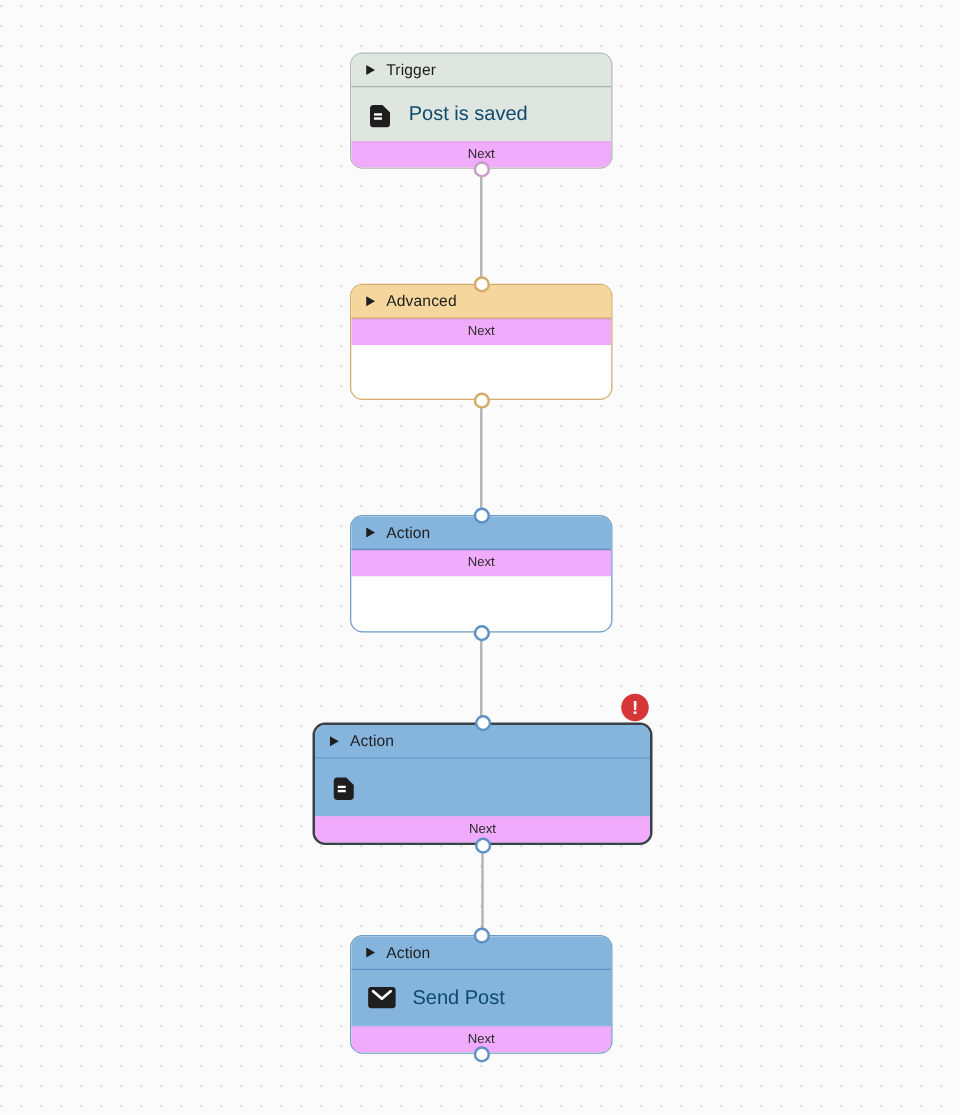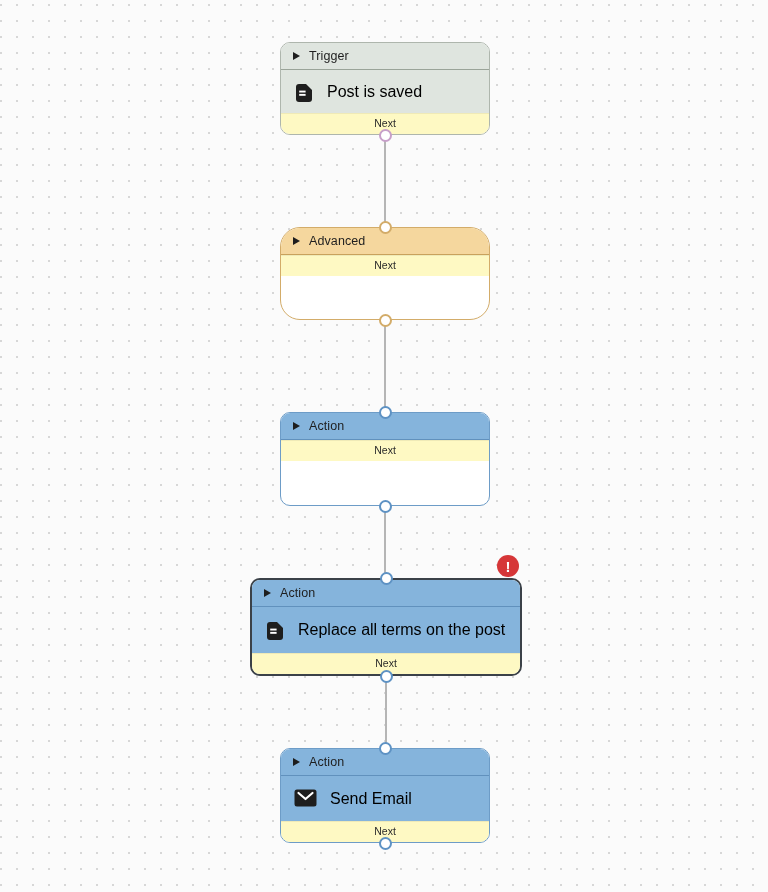--- a/index.html
+++ b/index.html
@@ -26,43 +26,43 @@
   .port--tan{border-color:#d3ac69;}
   .port--blue{border-color:#5e92c4;}
 
   
   .node{
     position:absolute;box-sizing:border-box;z-index:2;
     border:1px solid;border-radius:10px;overflow:hidden;
     background:#ffffff;display:flex;flex-direction:column;
   }
   .theme-sage{--bg:#dfe5df;--divider:#9aa499;border-color:#aeb6ad;}
-  .theme-tan{--bg:#f5d79e;--divider:#c9a25c;border-color:#d3ac69;border-radius:20px;}
+  .theme-tan{--bg:#f5d79e;--divider:#c9a25c;border-color:#d3ac69;}
   .theme-blue{--bg:#85b4dc;--divider:#6191bd;border-color:#6d9cc7;}
   .node--selected{border-color:#3b4148;border-width:2px;}
 
   .node-header{
     height:26px;flex:0 0 26px;display:flex;align-items:center;gap:9px;
     padding:0 12px;background:var(--bg);
     border-bottom:1px solid var(--divider);
     font-size:12.5px;color:#1e1e1e;letter-spacing:.1px;
   }
   .tri{
     width:0;height:0;flex:0 0 auto;
     border-top:4.5px solid transparent;border-bottom:4.5px solid transparent;
     border-left:7px solid #1e1e1e;
   }
   .node-body{
     flex:1 1 auto;display:flex;align-items:center;gap:13px;
     padding:0 13px;background:var(--bg);
-    font-size:16px;color:#000000;
+    font-size:16px;color:#0c4a6e;
   }
   .node-body svg{flex:0 0 auto;display:block;}
   .node-footer{
-    flex:0 0 20px;height:20px;background:#fef9c3;text-align:center;
+    flex:0 0 20px;height:20px;background:#f0abfc;text-align:center;
     font-size:10.5px;line-height:19px;color:#2b2b2b;
     border-top:1px solid rgba(0,0,0,0.06);
   }
 
   
   .error-badge{
     position:absolute;left:497px;top:555px;width:22px;height:22px;
     border-radius:50%;background:#d63638;color:#ffffff;z-index:4;
     display:flex;align-items:center;justify-content:center;
     font-size:15px;font-weight:700;line-height:1;
@@ -127,39 +127,38 @@
     <div class="node-header">
       <span class="tri"></span>
       <span>Action</span>
     </div>
     <div class="node-body">
       <svg width="20" height="20" viewBox="0 0 20 20">
         <path d="M5 2 h7 l6 6 v9 a3 3 0 0 1 -3 3 H5 a3 3 0 0 1 -3 -3 V5 a3 3 0 0 1 3 -3 z" fill="#1e1e1e"></path>
         <rect x="5.2" y="8.6" width="6.4" height="1.9" fill="#ffffff"></rect>
         <rect x="5.2" y="11.9" width="6.4" height="1.9" fill="#ffffff"></rect>
       </svg>
-      <span>Replace all terms on the post</span>
     </div>
     <div class="node-footer">Next</div>
   </div>
   <div class="error-badge">
     <span>!</span>
   </div>
   <div class="port port--blue" style="left:379.5px;top:669.5px;"></div>
 
   <div class="port port--blue" style="left:378.5px;top:741.5px;"></div>
   <div class="node theme-blue" id="node-4">
     <div class="node-header">
       <span class="tri"></span>
       <span>Action</span>
     </div>
     <div class="node-body">
       <svg width="23" height="19" viewBox="0 0 23 19">
         <rect x="0.5" y="0.5" width="22" height="17" rx="2.5" fill="#1e1e1e"></rect>
         <polyline points="4.5,4 11.5,10 18.5,4" fill="none" stroke="#ffffff" stroke-width="2.2" stroke-linecap="round" stroke-linejoin="round"></polyline>
       </svg>
-      <span>Send Email</span>
+      <span>Send Post</span>
     </div>
     <div class="node-footer">Next</div>
   </div>
   <div class="port port--blue" style="left:378.5px;top:836.5px;"></div>
 
 </div>
 
 </body></html>

